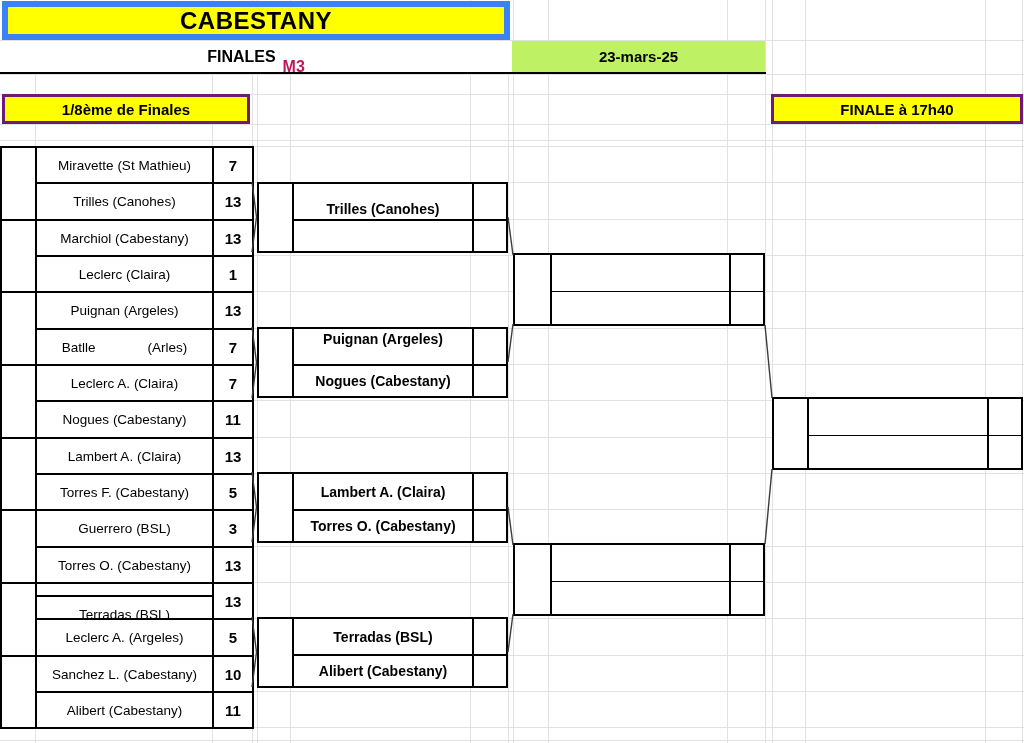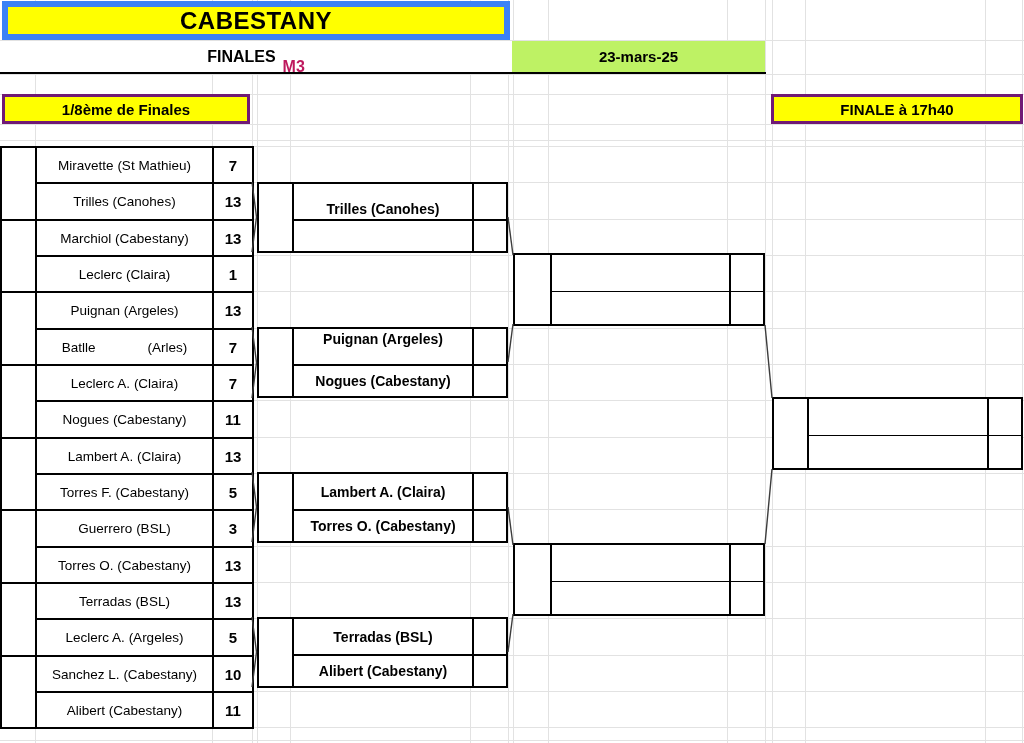--- a/index.html
+++ b/index.html
@@ -179,21 +179,21 @@
     <div class="abs cell pname" style="left: 35px; top: 509px; width: 179px; height: 39px;">
       <b>Guerrero</b>
       <span class="club">&nbsp;(BSL)</span>
     </div>
     <div class="abs cell score" style="left: 212px; top: 509px; width: 42px; height: 39px;">3</div>
     <div class="abs cell pname" style="left: 35px; top: 546px; width: 179px; height: 38px;">
       <b>Torres O.</b>
       <span class="club">&nbsp;(Cabestany)</span>
     </div>
     <div class="abs cell score" style="left: 212px; top: 546px; width: 42px; height: 38px;">13</div>
-    <div class="abs cell pname" style="left: 35px; top: 582px; width: 179px; height: 38px;">
+    <div class="abs cell pname" style="left: 35px; top: 595px; width: 179px; height: 38px;">
       <b>Terradas</b>
       <span class="club">&nbsp;(BSL)</span>
     </div>
     <div class="abs cell score" style="left: 212px; top: 582px; width: 42px; height: 38px;">13</div>
     <div class="abs cell pname" style="left: 35px; top: 618px; width: 179px; height: 39px;">
       <b>Leclerc A.</b>
       <span class="club">&nbsp;(Argeles)</span>
     </div>
     <div class="abs cell score" style="left: 212px; top: 618px; width: 42px; height: 39px;">5</div>
     <div class="abs cell pname" style="left: 35px; top: 655px; width: 179px; height: 38px;">

